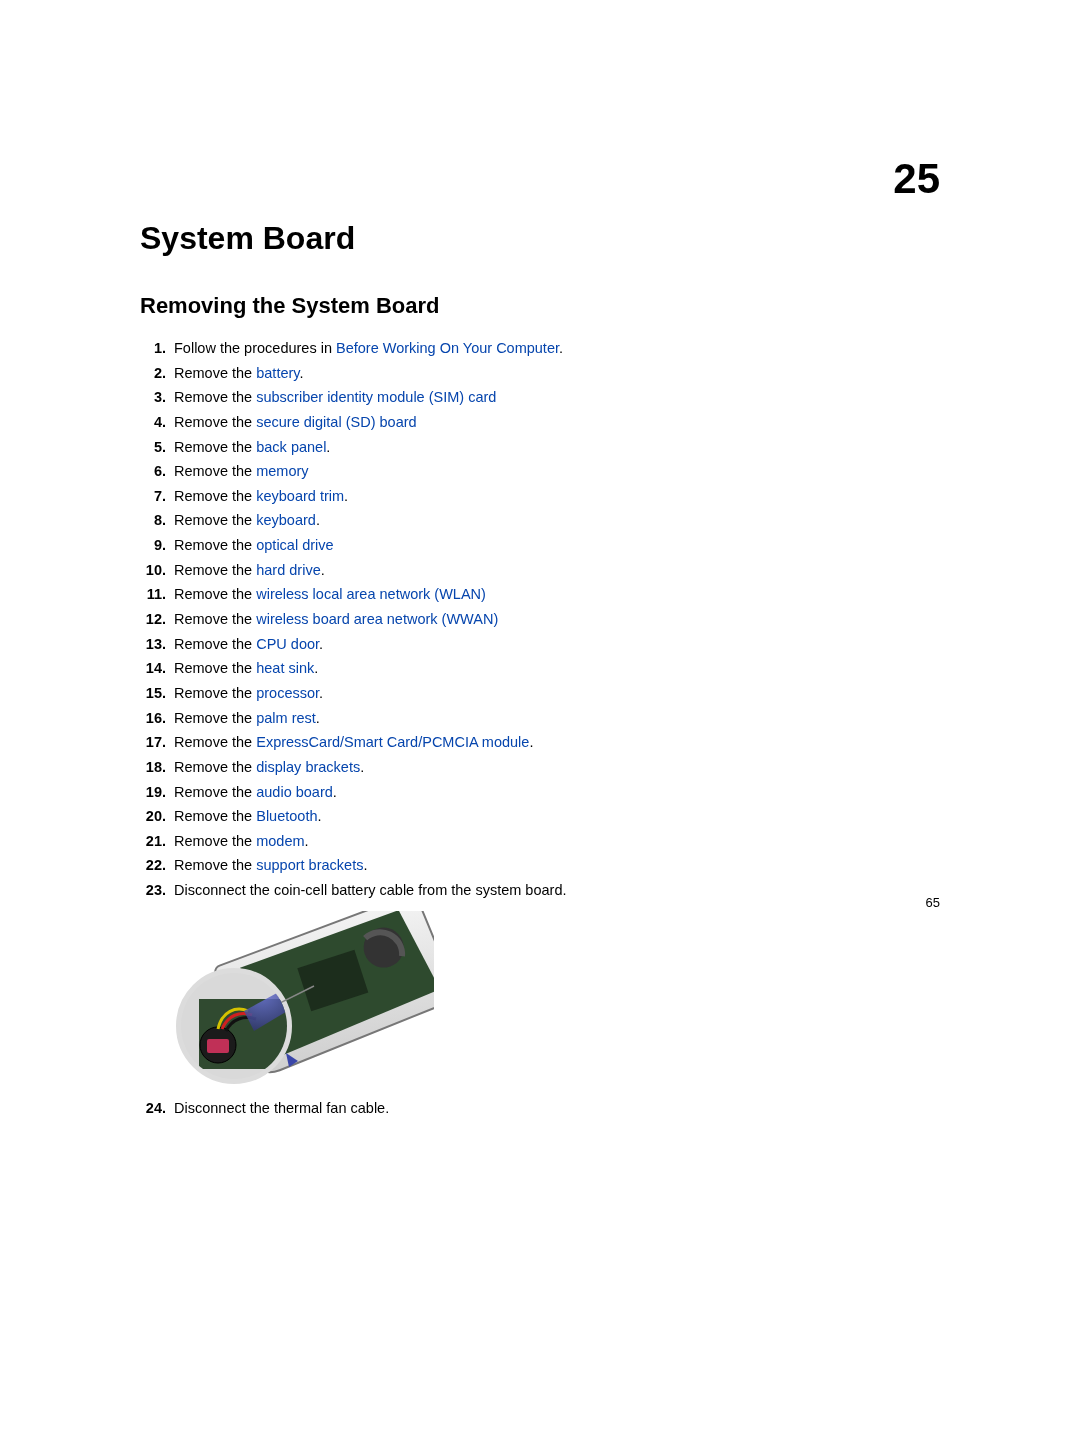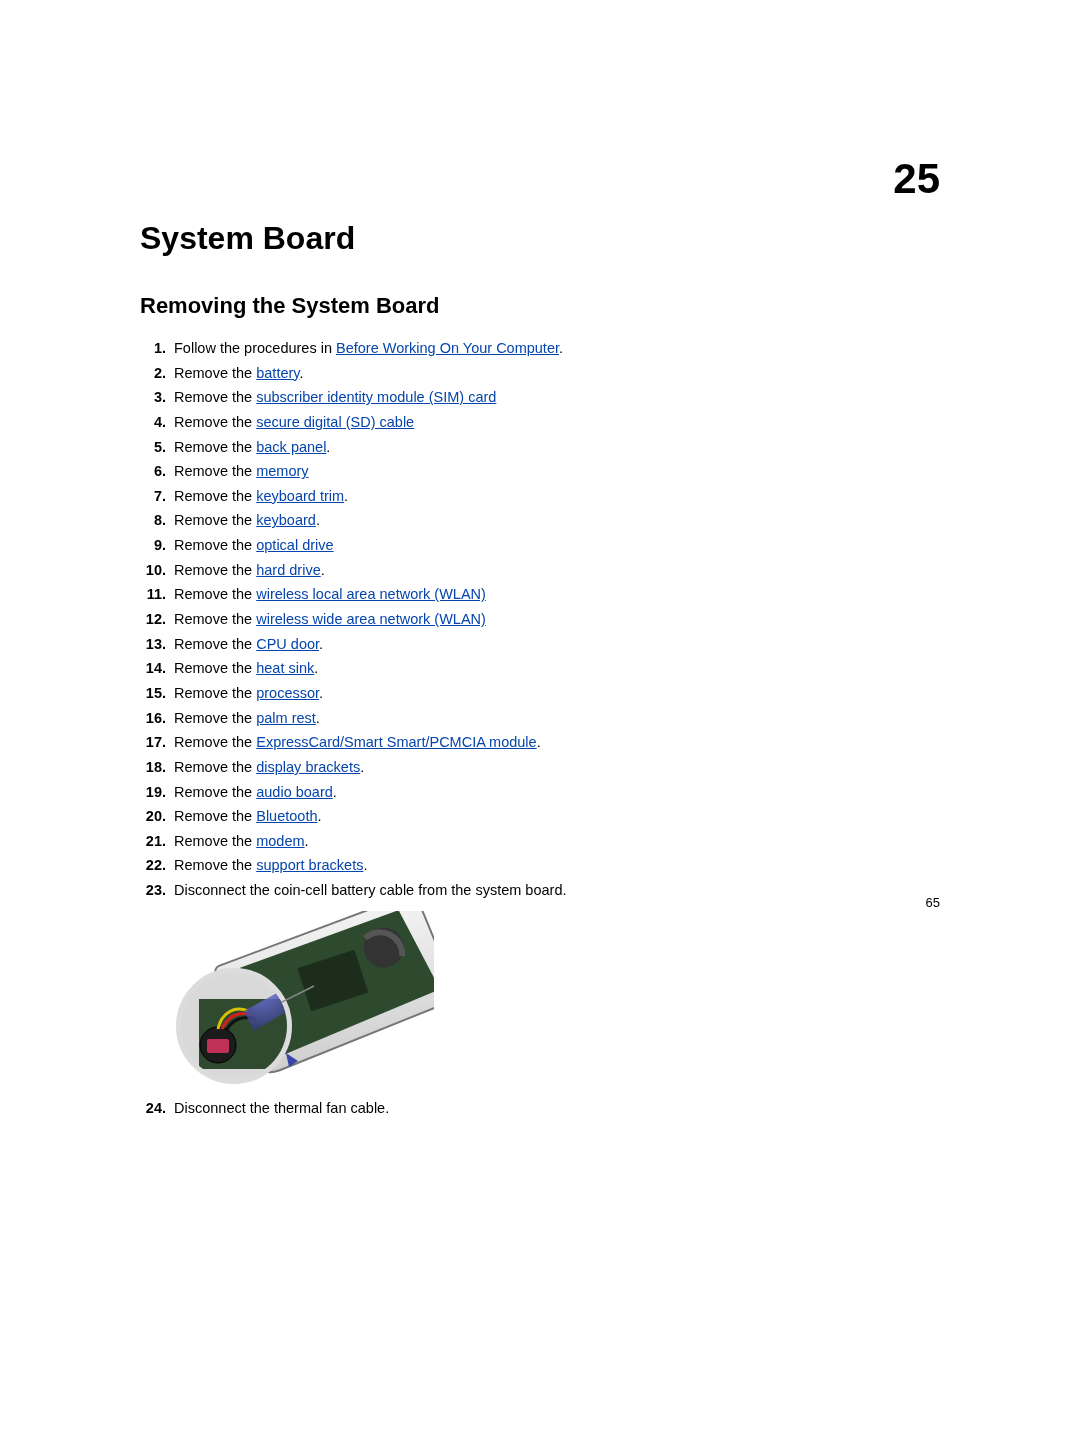--- a/index.html
+++ b/index.html
@@ -52,21 +52,20 @@
   ol.steps > li::before {
     content: counter(step) ".";
     font-weight: 700;
     position: absolute;
     left: 0;
     width: 26px;
     text-align: right;
   }
   .link {
     color: #0645AD;
-    text-decoration: underline;
     cursor: pointer;
   }
   .figure {
     margin: 8px 0 0 34px;
   }
   .figure svg { display: block; }
   .page-number {
     position: absolute;
     right: 140px;
     bottom: 115px;
@@ -81,34 +80,34 @@
   <div class="chapter-number">25</div>
 
   <h1 class="chapter-title">System Board</h1>
 
   <h2 class="section-title">Removing the System Board</h2>
 
   <ol class="steps" id="steps">
       <li><span>Follow the procedures in </span><span class="link">Before Working On Your Computer</span><span>.</span></li>
       <li><span>Remove the </span><span class="link">battery</span><span>.</span></li>
       <li><span>Remove the </span><span class="link">subscriber identity module (SIM) card</span></li>
-      <li><span>Remove the </span><span class="link">secure digital (SD) cable</span></li>
+      <li><span>Remove the </span><span class="link">secure digital (SD) board</span></li>
       <li><span>Remove the </span><span class="link">back panel</span><span>.</span></li>
       <li><span>Remove the </span><span class="link">memory</span></li>
       <li><span>Remove the </span><span class="link">keyboard trim</span><span>.</span></li>
       <li><span>Remove the </span><span class="link">keyboard</span><span>.</span></li>
       <li><span>Remove the </span><span class="link">optical drive</span></li>
       <li><span>Remove the </span><span class="link">hard drive</span><span>.</span></li>
       <li><span>Remove the </span><span class="link">wireless local area network (WLAN)</span></li>
-      <li><span>Remove the </span><span class="link">wireless wide area network (WLAN)</span></li>
+      <li><span>Remove the </span><span class="link">wireless board area network (WWAN)</span></li>
       <li><span>Remove the </span><span class="link">CPU door</span><span>.</span></li>
       <li><span>Remove the </span><span class="link">heat sink</span><span>.</span></li>
       <li><span>Remove the </span><span class="link">processor</span><span>.</span></li>
       <li><span>Remove the </span><span class="link">palm rest</span><span>.</span></li>
-      <li><span>Remove the </span><span class="link">ExpressCard/Smart Smart/PCMCIA module</span><span>.</span></li>
+      <li><span>Remove the </span><span class="link">ExpressCard/Smart Card/PCMCIA module</span><span>.</span></li>
       <li><span>Remove the </span><span class="link">display brackets</span><span>.</span></li>
       <li><span>Remove the </span><span class="link">audio board</span><span>.</span></li>
       <li><span>Remove the </span><span class="link">Bluetooth</span><span>.</span></li>
       <li><span>Remove the </span><span class="link">modem</span><span>.</span></li>
       <li><span>Remove the </span><span class="link">support brackets</span><span>.</span></li>
       <li><span>Disconnect the coin-cell battery cable from the system board.</span></li>
       <div class="figure">
 <svg width="260" height="185" viewBox="0 0 260 185" role="img" aria-label="laptop base with coin-cell callout">
   <defs>
     <linearGradient id="caseGrad" x1="0" y1="0" x2="0" y2="1">

